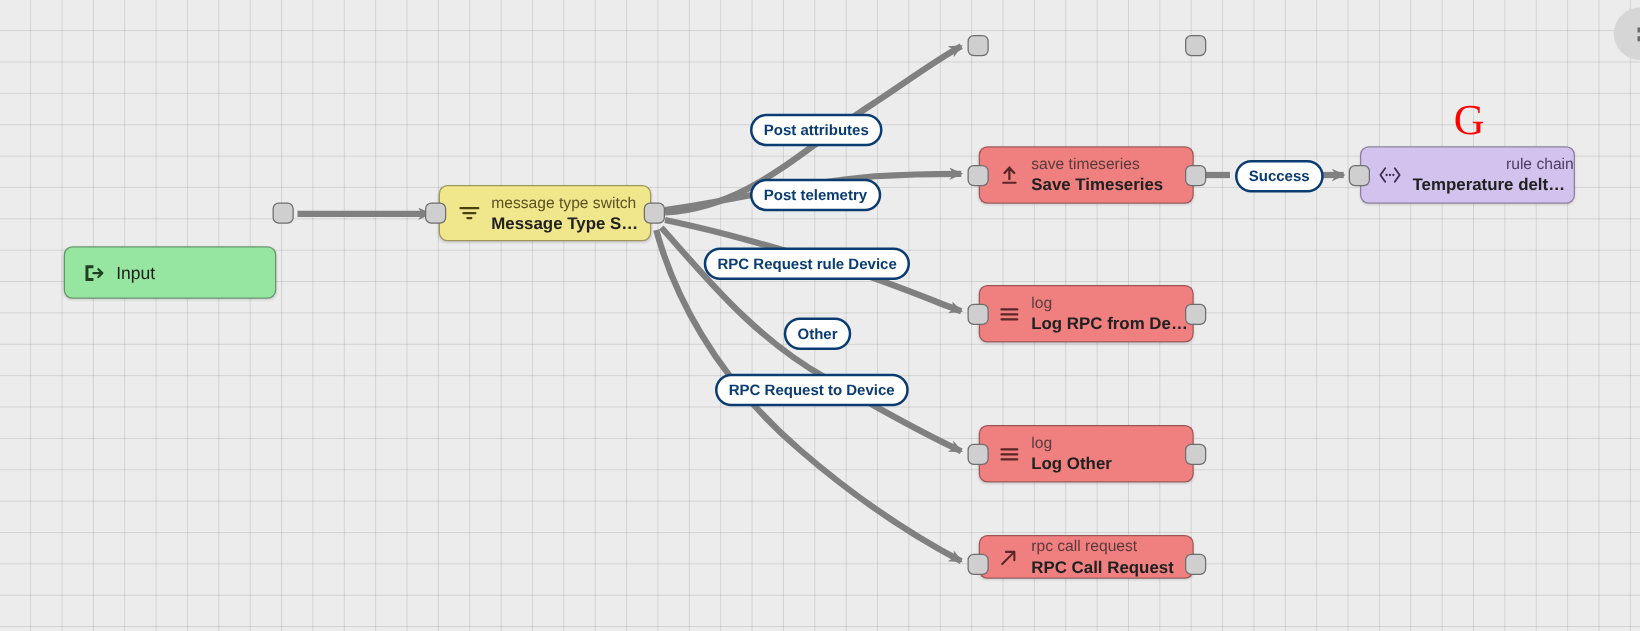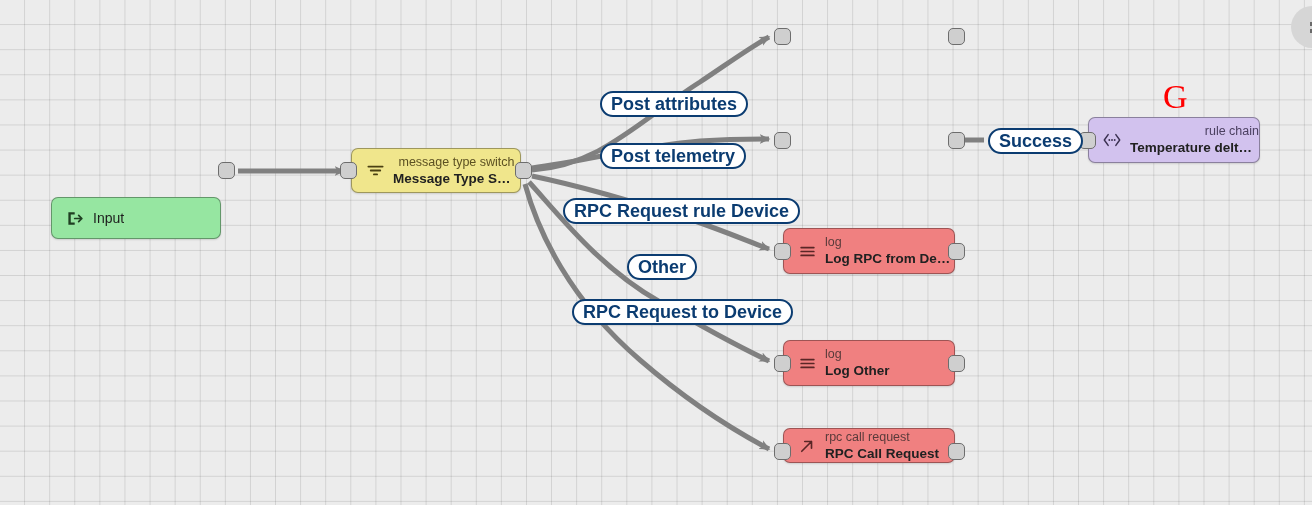--- a/index.html
+++ b/index.html
@@ -105,21 +105,21 @@
   }
 
   
   .elabel {
     position: absolute;
     box-sizing: border-box;
     background: #ffffff;
     border: 2px solid #0b3c71;
     border-radius: 13px;
     color: #0b3c71;
-    font-size: 18px;
+    font-size: 12px;
     font-weight: bold;
     line-height: 22px;
     height: 26px;
     padding: 0 9px;
     white-space: nowrap;
     z-index: 8;
   }
 
   
   .marker-g {
@@ -186,37 +186,49 @@
         <path d="M3 4 h8 v3 H6 v10 h5 v3 H3 Z" fill="#1f3f22"></path>
         <path d="M11 12 h9 M16 8 l4 4 l-4 4" stroke="#1f3f22" stroke-width="2.2" fill="none" stroke-linecap="round" stroke-linejoin="round"></path>
       </svg>
     </span>
     <span class="texts">
       <span class="nname">Input</span>
     </span>
   </div>
   <div class="port" style="left:218px; top:162px;"></div>
 
-  <div class="node yellow" style="left:351px; top:148px; width:170px; height:45px;text-align:center;">
+  <div class="node yellow" style="left:351px; top:148px; width:170px; height:45px;">
     <span class="glyph">
       <svg width="19" height="19" viewBox="0 0 24 24">
         <path d="M3 7 h18 M6 12 h12 M10 17 h4" stroke="#4a4012" stroke-width="2.3" fill="none" stroke-linecap="round"></path>
       </svg>
     </span>
     <span class="texts">
       <span class="ntype">message type switch</span>
       <span class="nname">Message Type Switch</span>
     </span>
   </div>
   <div class="port" style="left:340px; top:162px;"></div>
   <div class="port" style="left:515px; top:162px;"></div>
 
   <div class="port" style="left:774px; top:28px;"></div>
   <div class="port" style="left:948px; top:28px;"></div>
 
+  <div class="node red" style="left:783px; top:117px; width:172px; height:46px;">
+    <span class="glyph">
+      <svg width="17" height="17" viewBox="0 0 24 24">
+        <path d="M12 3 L12 16 M12 3 L6.5 9 M12 3 L17.5 9" stroke="#5a2626" stroke-width="2.6" fill="none" stroke-linecap="round" stroke-linejoin="round"></path>
+        <path d="M5 20 h14" stroke="#5a2626" stroke-width="2.4" stroke-linecap="round"></path>
+      </svg>
+    </span>
+    <span class="texts">
+      <span class="ntype">save timeseries</span>
+      <span class="nname">Save Timeseries</span>
+    </span>
+  </div>
   <div class="port" style="left:774px; top:132px;"></div>
   <div class="port" style="left:948px; top:132px;"></div>
 
   <div class="node red" style="left:783px; top:228px; width:172px; height:46px;">
     <span class="glyph">
       <svg width="19" height="19" viewBox="0 0 24 24">
         <path d="M4 7 h16 M4 12 h16 M4 17 h16" stroke="#5a2626" stroke-width="2.2" fill="none" stroke-linecap="round"></path>
       </svg>
     </span>
     <span class="texts">

